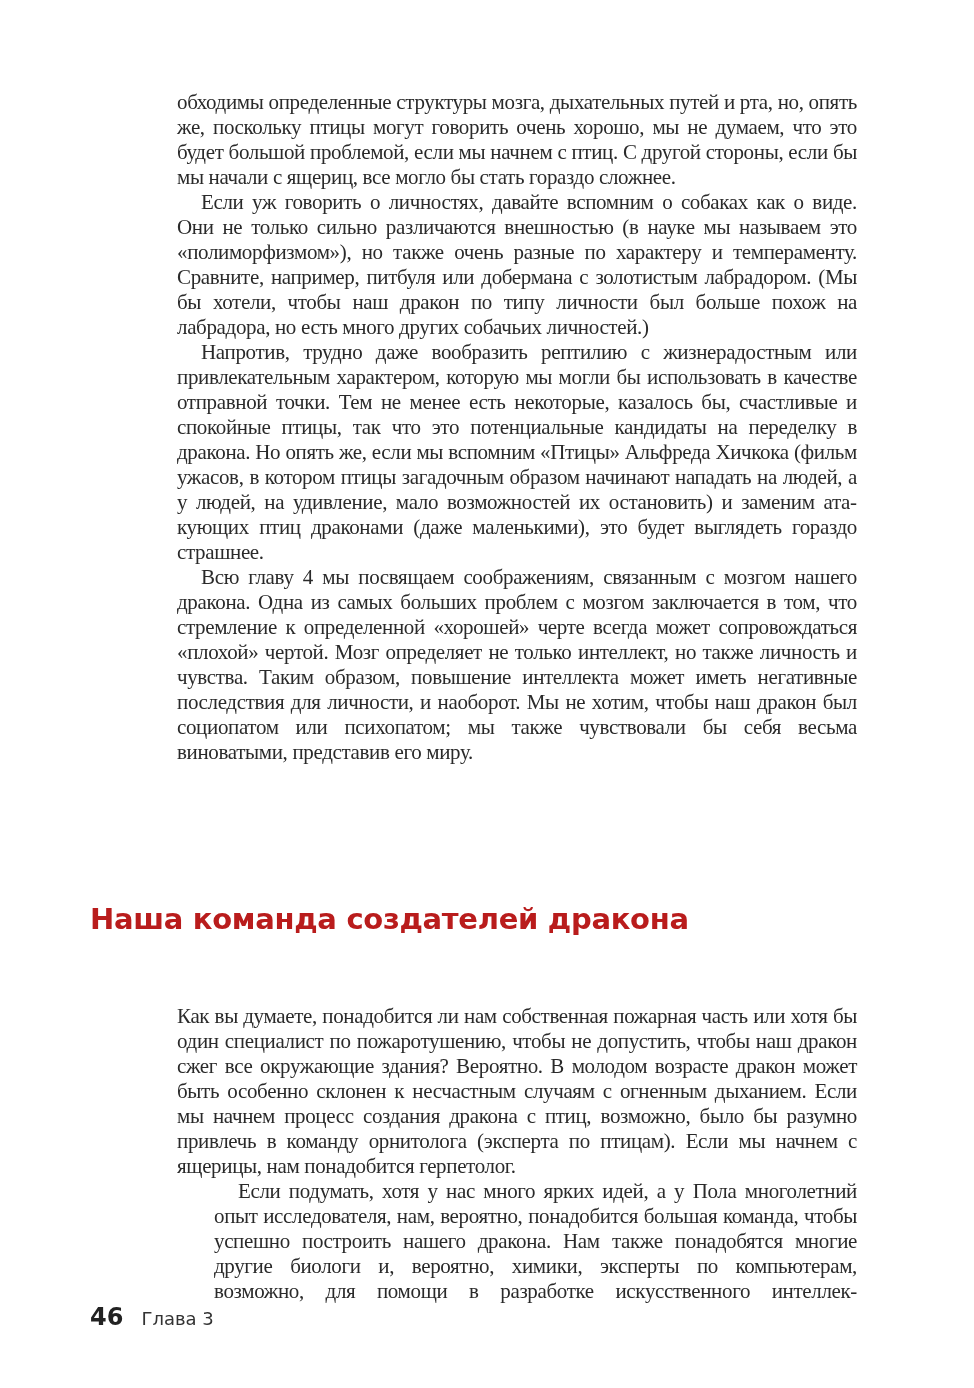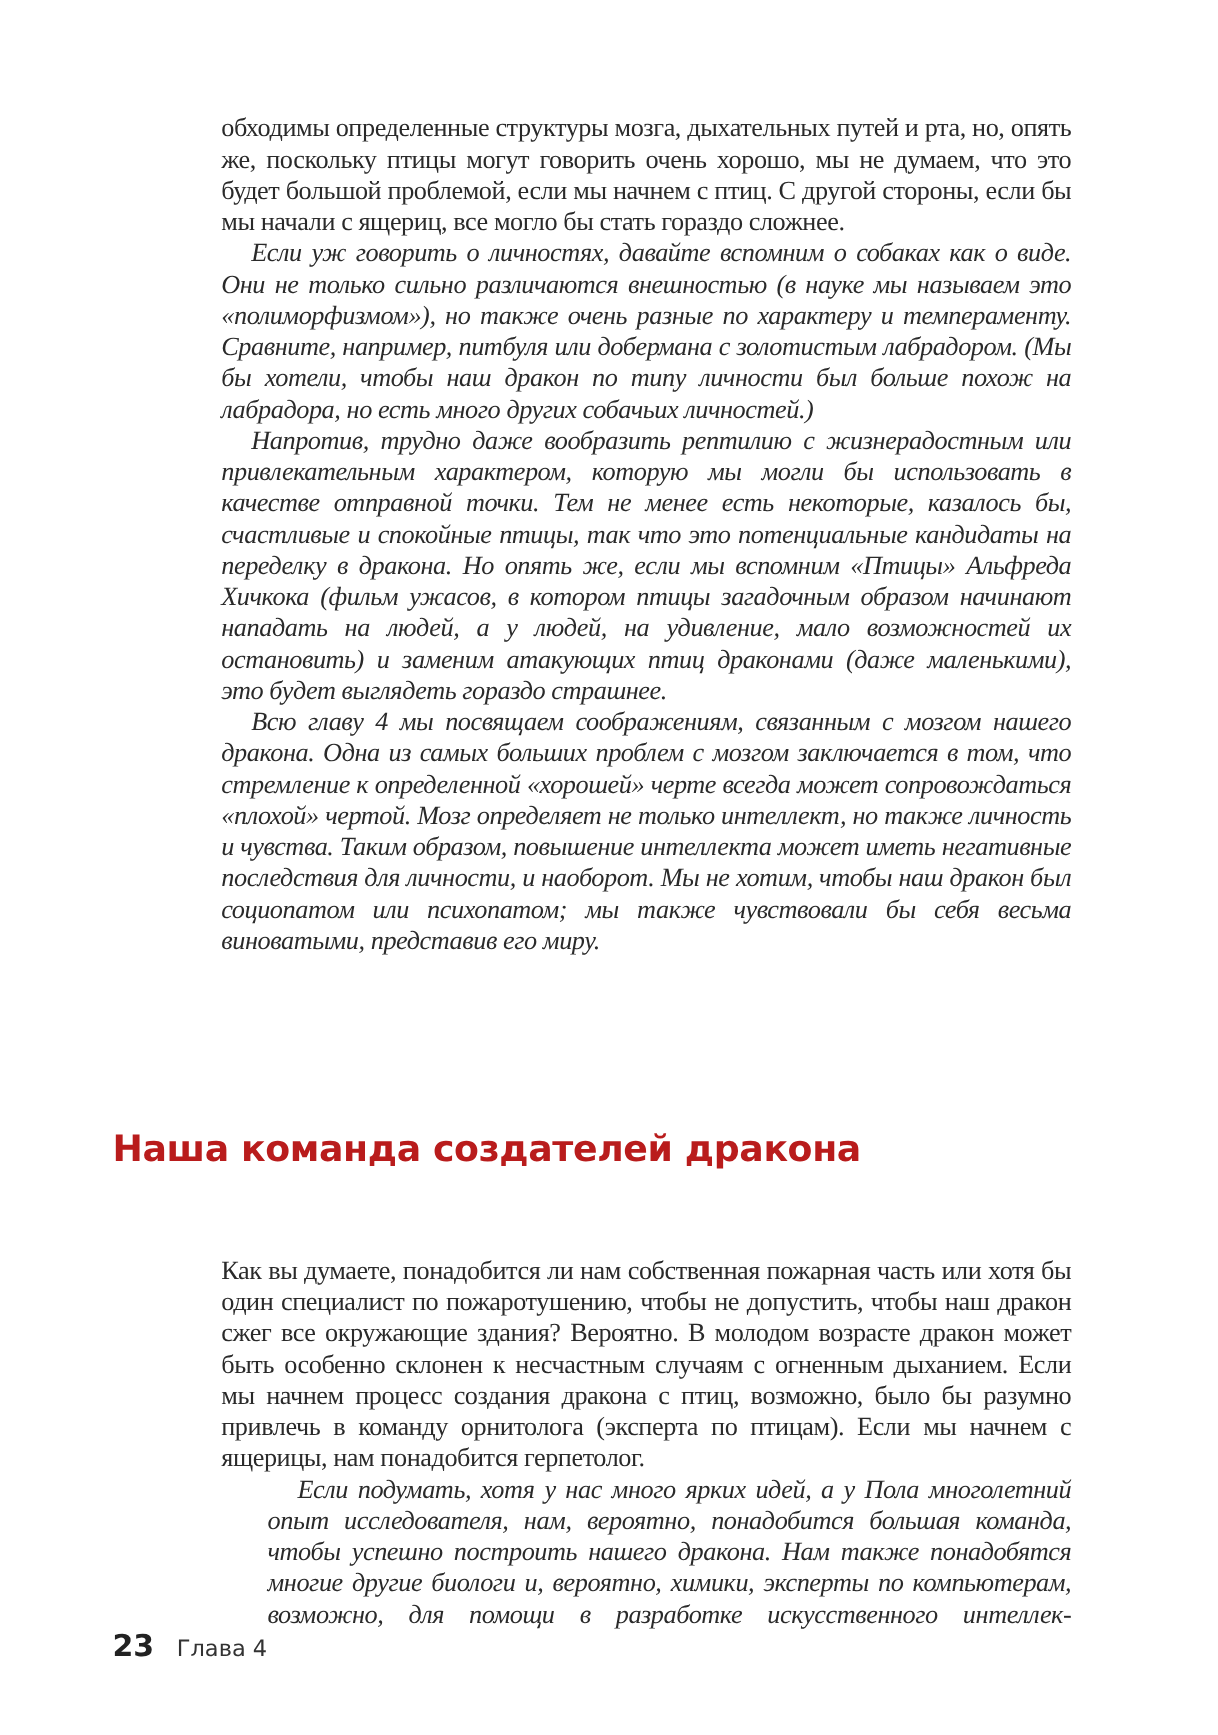--- a/index.html
+++ b/index.html
@@ -6,21 +6,21 @@
   body { width: 974px; height: 1388px; position: relative; overflow: hidden; }
   .page { position: absolute; left: 0; top: 0; width: 974px; height: 1388px; background: #fff; border-radius: 11px; }
   .body-block {
     position: absolute; left: 177px; width: 680px;
     font-family: "Liberation Serif", "DejaVu Serif", serif;
     font-size: 21px; line-height: 25px; color: #2a2a2a;
     text-align: justify; hyphens: manual;
     font-stretch: condensed;
   }
   .body-block p { margin: 0; text-indent: 0; letter-spacing: -0.35px; word-spacing: 0px; }
-  .body-block p.indent { text-indent: 24px; font-style: italic; }
+  .body-block p.indent { text-indent: 24px; }
   .body-block p.last { text-align-last: justify; margin-left: 37px; }
   #block1 { top: 90px; }
   #block2 { top: 1004px; }
   .heading {
     position: absolute; left: 90px; top: 902px;
     font-family: "DejaVu Sans", "Liberation Sans", sans-serif;
     font-weight: bold; font-size: 29px; color: #b91c1c; letter-spacing: -0.3px;
     margin: 0;
   }
   .footer { position: absolute; left: 90px; top: 1303px; display: flex; align-items: baseline; }
@@ -46,16 +46,16 @@
   </div>
 
   <h2 class="heading">Наша команда создателей дракона</h2>
 
   <div class="body-block" id="block2">
     <p>Как вы думаете, понадобится ли нам собственная пожарная часть или хотя бы один специалист по пожаротушению, чтобы не допустить, чтобы наш дракон сжег все окружающие здания? Вероятно. В моло­дом возрасте дракон может быть особенно склонен к несчастным случаям с огненным дыханием. Если мы начнем процесс создания дракона с птиц, возможно, было бы разумно привлечь в команду ор­нитолога (эксперта по птицам). Если мы начнем с ящерицы, нам по­надобится герпетолог.</p>
     <p class="indent last">Если подумать, хотя у нас много ярких идей, а у Пола многолетний опыт исследователя, нам, вероятно, понадобится большая команда, чтобы успешно построить нашего дракона. Нам также понадобятся многие другие биологи и, вероятно, химики, эксперты по компьюте­рам, возможно, для помощи в разработке искусственного интеллек-</p>
   </div>
 
   <div class="footer">
-    <span class="page-number">23</span>
-    <span class="chapter-label">Глава 4</span>
+    <span class="page-number">46</span>
+    <span class="chapter-label">Глава 3</span>
   </div>
 </div>
 
 </body></html>

